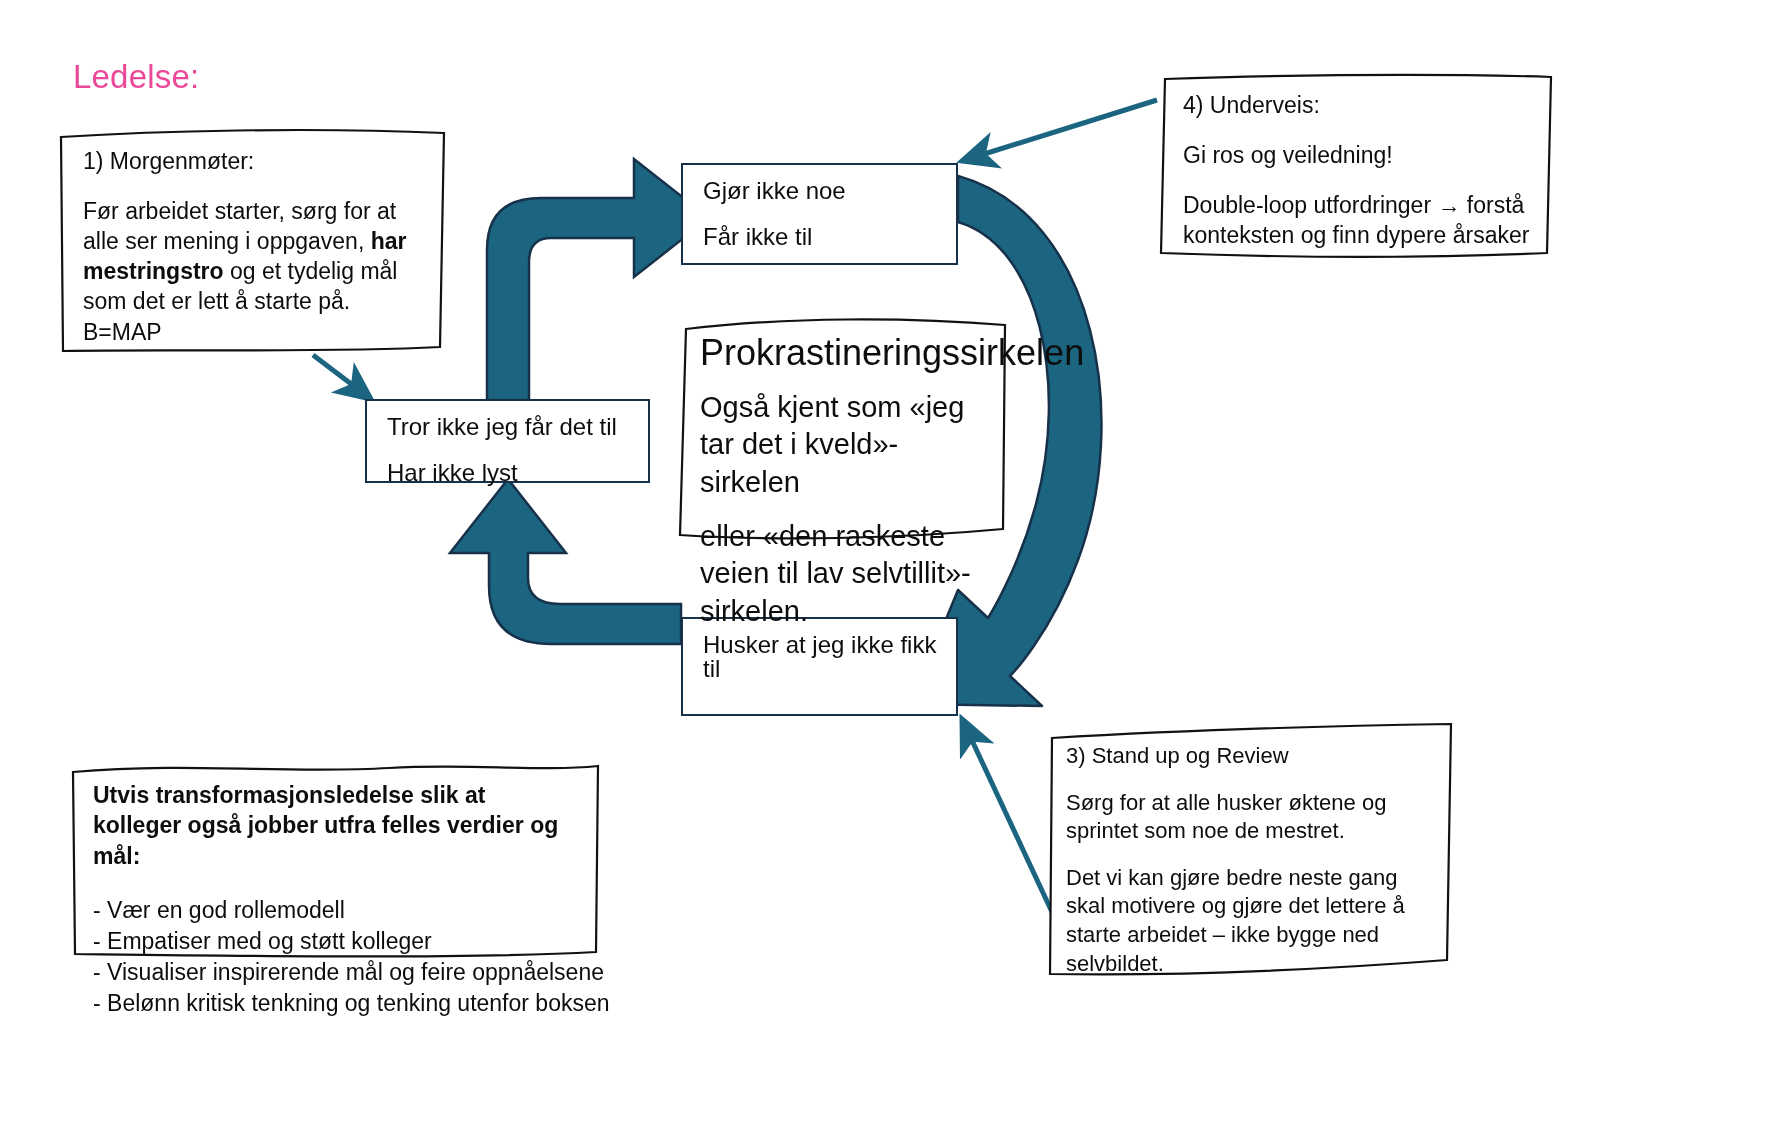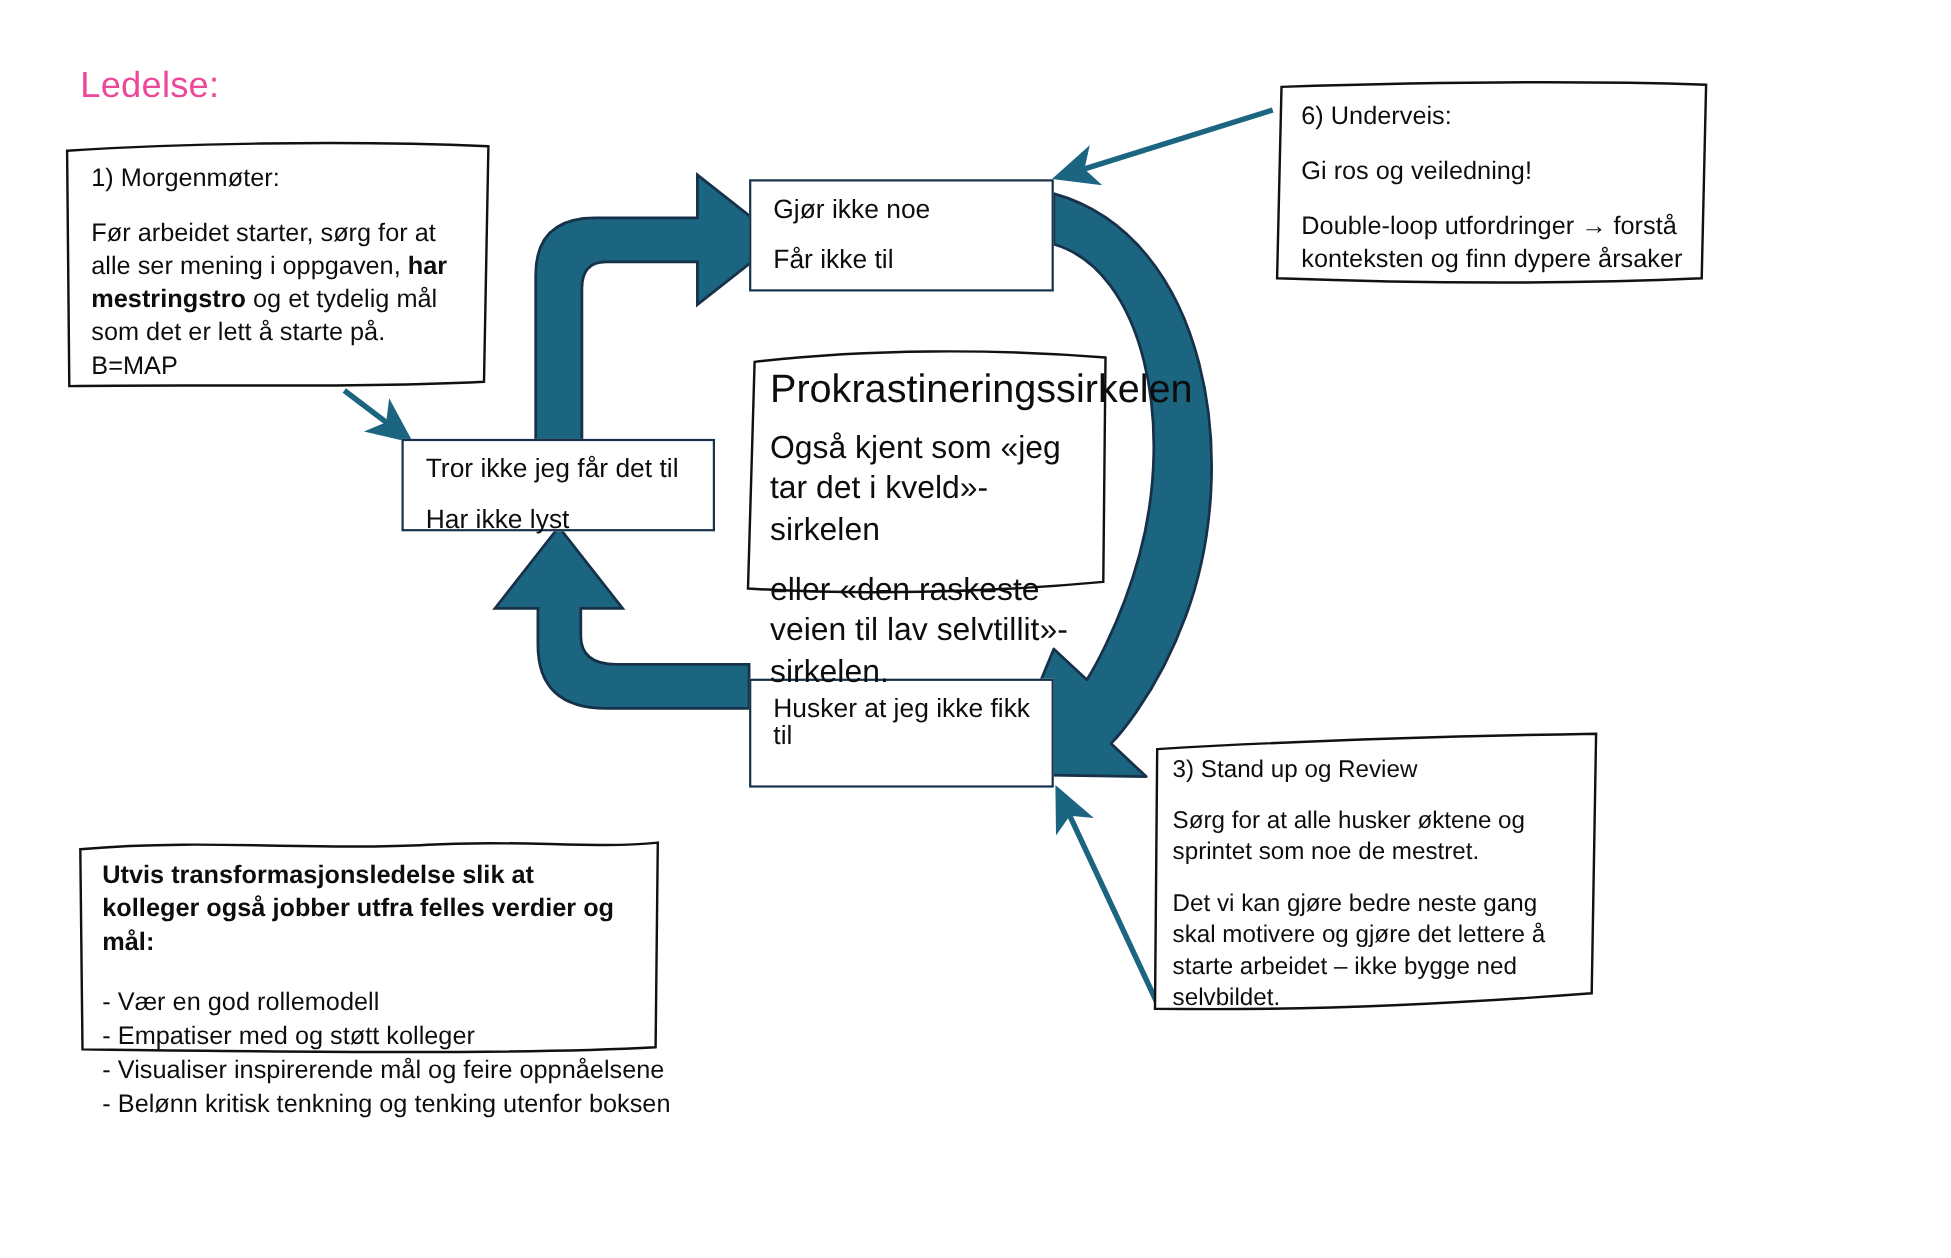--- a/index.html
+++ b/index.html
@@ -66,21 +66,21 @@
     width: 100%;
     height: 100%;
     z-index: 1;
   }
   .note p { margin: 0 0 20px 0; }
   .note p:last-child { margin-bottom: 0; }
   .note b { font-weight: bold; }
 
   #note-1 { left: 57px;  top: 125px; width: 391px; height: 228px; padding: 22px 26px; }
   #note-2 { left: 1159px; top: 73px;  width: 396px; height: 186px; padding: 18px 24px; }
-  #note-3 { left: 1046px; top: 665px; width: 409px; height: 258px; padding: 20px 20px; font-family: "Liberation Sans", sans-serif; font-size: 22px; }
+  #note-3 { left: 1046px; top: 722px; width: 409px; height: 258px; padding: 20px 20px; font-family: "Liberation Sans", sans-serif; font-size: 22px; }
   #note-4 { left: 69px;  top: 760px; width: 533px; height: 199px; padding: 20px 24px; }
   #note-center { left: 676px; top: 315px; width: 331px; height: 225px; padding: 18px 24px; }
 
   #note-center .heading {
     font-size: 36px;
     margin: 0 0 16px 0;
     line-height: 1.1;
   }
   #note-center .body { font-size: 29px; line-height: 1.3; }
   #note-center .body p { margin: 0 0 16px 0; }
@@ -173,21 +173,21 @@
         <p><span>Før arbeidet starter, sørg for at alle ser mening i oppgaven, </span><b>har mestringstro</b><span> og et tydelig mål som det er lett å starte på.</span></p>
         <p style="margin-top:-18px;">B=MAP</p>
       </div>
     </div>
 
     <div class="note" id="note-2">
       <svg class="frame" viewBox="0 0 396 186" preserveAspectRatio="none">
         <path d="M6,6 C130,2 270,0 392,4 L388,180 C250,186 110,184 2,180 Z" fill="#ffffff" stroke="#111111" stroke-width="2.2"></path>
       </svg>
       <div class="inner">
-        <p>6) Underveis:</p>
+        <p>4) Underveis:</p>
         <p>Gi ros og veiledning!</p>
         <p>Double-loop utfordringer → forstå konteksten og finn dypere årsaker</p>
       </div>
     </div>
 
     <div class="note" id="note-3">
       <svg class="frame" viewBox="0 0 409 258" preserveAspectRatio="none">
         <path d="M6,16 C140,8 280,4 405,2 L401,238 C270,248 130,254 4,252 Z" fill="#ffffff" stroke="#111111" stroke-width="2.2"></path>
       </svg>
       <div class="inner">

